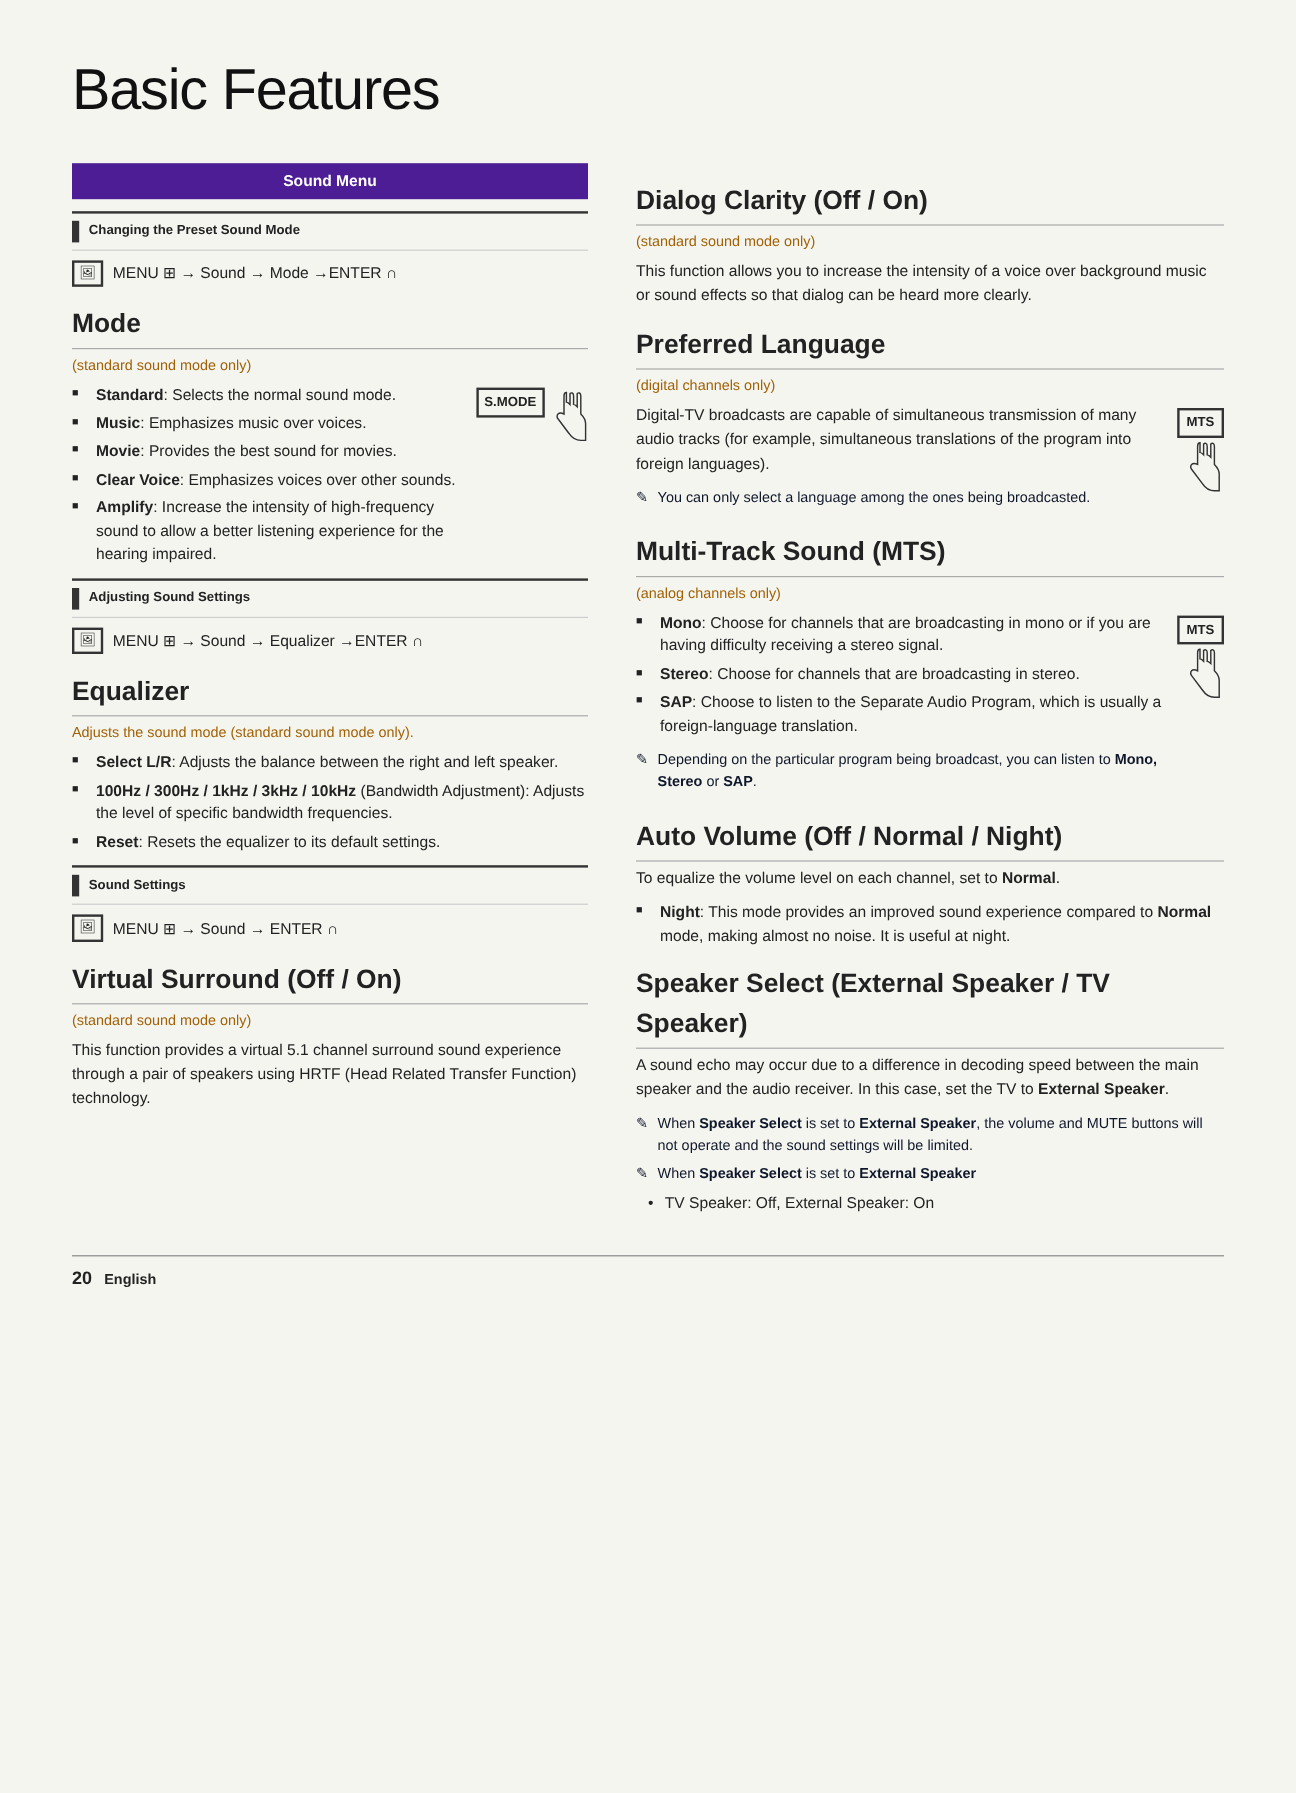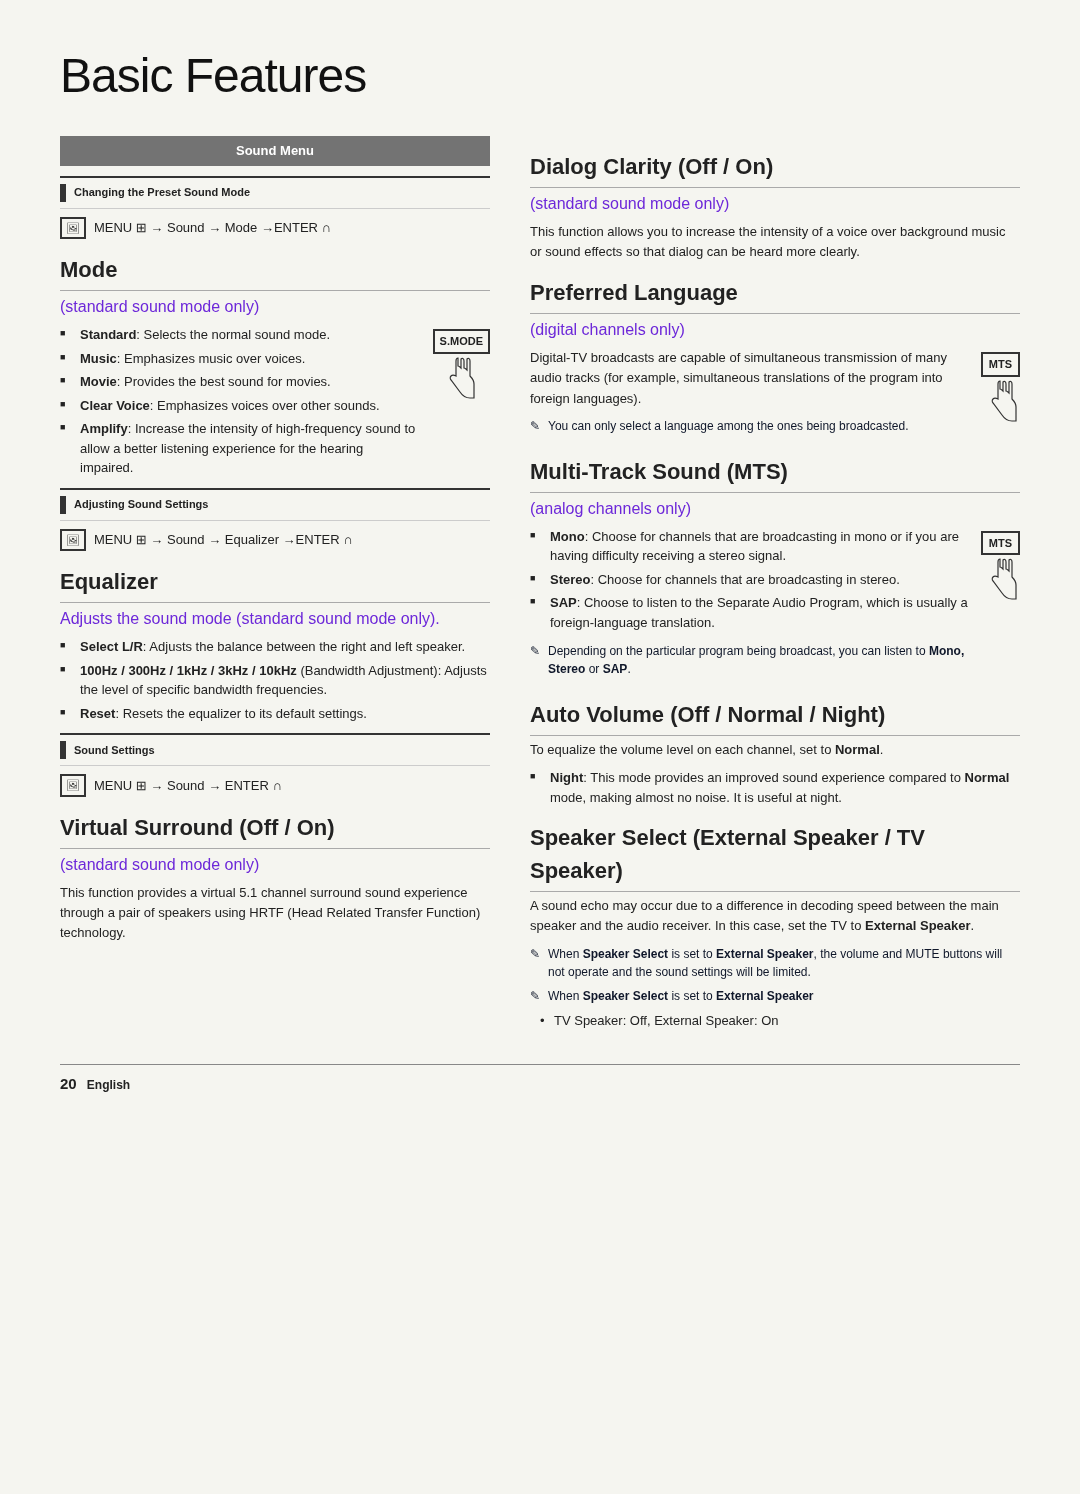--- a/index.html
+++ b/index.html
@@ -21,21 +21,21 @@
       color: #111;
     }
     .two-col {
       display: flex;
       gap: 40px;
     }
     .left-col { width: 430px; flex-shrink: 0; }
     .right-col { flex: 1; }
 
     .section-box {
-      background: #737373;
+      background: #4c1d95;
       color: #fff;
       text-align: center;
       font-weight: bold;
       font-size: 13px;
       padding: 5px 12px;
       margin-bottom: 10px;
     }
     .subsection-header {
       display: flex;
       align-items: center;
@@ -55,22 +55,22 @@
     }
     .section-title-large {
       font-size: 22px;
       font-weight: bold;
       margin-bottom: 4px;
       margin-top: 14px;
       padding-bottom: 4px;
       border-bottom: 1px solid #aaa;
     }
     .note-small {
-      font-size: 16px;
-      color: #6d28d9;
+      font-size: 12px;
+      color: #a16207;
       margin-bottom: 6px;
     }
     .menu-path {
       font-size: 13px;
       margin-bottom: 10px;
       display: flex;
       align-items: center;
       gap: 4px;
     }
     .menu-icon {
@@ -151,22 +151,22 @@
       margin-left: 6px;
     }
     .with-smode {
       display: flex;
       align-items: flex-start;
       justify-content: space-between;
     }
     .with-smode .text-part { flex: 1; }
     .smode-block {
       display: flex;
-      flex-direction: column;
-      align-items: center;
+      flex-direction: row;
+      align-items: flex-start;
       margin-left: 10px;
       margin-top: 4px;
     }
     .mts-block {
       display: flex;
       flex-direction: column;
       align-items: center;
       margin-left: 10px;
       margin-top: 4px;
     }

